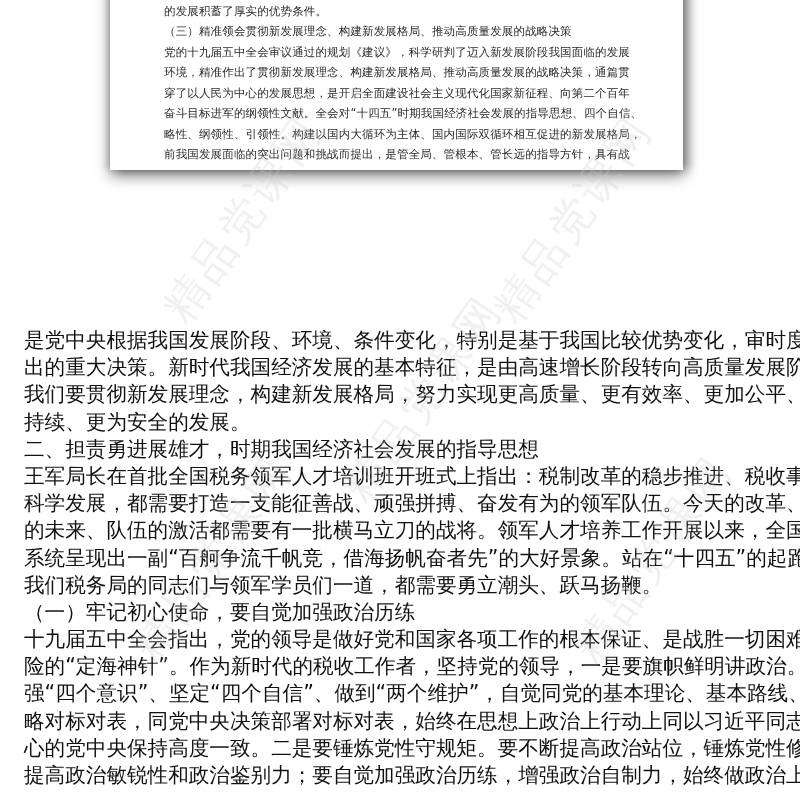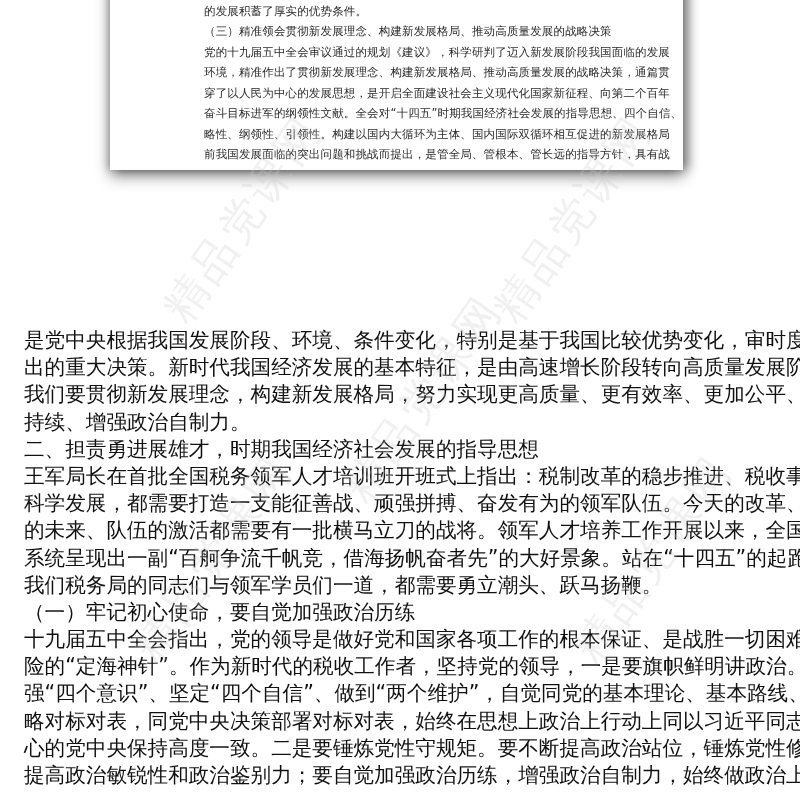--- a/index.html
+++ b/index.html
@@ -18,21 +18,21 @@
   .page-card {
     position: absolute; left: 110px; top: -20px; width: 573px; height: 190px;
     background: #ffffff;
     box-shadow: 0 6px 14px rgba(0,0,0,0.45), -3px 0 6px rgba(0,0,0,0.15), 6px 0 10px rgba(0,0,0,0.35);
     z-index: 1;
   }
   .card-text {
     position: absolute; left: 54px; top: 0; width: 510px;
     font-size: 11.5px; line-height: 20.5px; color: #2a2a2a; letter-spacing: 0.15px;
   }
-  .card-line { white-space: nowrap; overflow: hidden; height: 20.5px; margin-left: 40px; }
+  .card-line { white-space: nowrap; overflow: hidden; height: 20.5px; }
   .card-line.clip-top { opacity: 0.55; }
   .body-text {
     position: absolute; left: 24px; top: 327px; width: 760px; z-index: 2;
     font-size: 20.6px; line-height: 27.2px; color: #111;
   }
   .body-line { white-space: nowrap; height: 27.2px; }
 </style>
 </head>
 <body>
 
@@ -47,21 +47,21 @@
     <div class="card-line">奋斗目标进军的纲领性文献。全会对“十四五”时期我国经济社会发展的指导思想、四个自信、</div>
     <div class="card-line">略性、纲领性、引领性。构建以国内大循环为主体、国内国际双循环相互促进的新发展格局，</div>
     <div class="card-line">前我国发展面临的突出问题和挑战而提出，是管全局、管根本、管长远的指导方针，具有战</div>
   </div>
 </div>
 
 <div class="body-text">
   <div class="body-line">是党中央根据我国发展阶段、环境、条件变化，特别是基于我国比较优势变化，审时度势作</div>
   <div class="body-line">出的重大决策。新时代我国经济发展的基本特征，是由高速增长阶段转向高质量发展阶段。</div>
   <div class="body-line">我们要贯彻新发展理念，构建新发展格局，努力实现更高质量、更有效率、更加公平、更可</div>
-  <div class="body-line">持续、增强政治自制力。</div>
+  <div class="body-line">持续、更为安全的发展。</div>
   <div class="body-line">二、担责勇进展雄才，时期我国经济社会发展的指导思想</div>
   <div class="body-line">王军局长在首批全国税务领军人才培训班开班式上指出：税制改革的稳步推进、税收事业的</div>
   <div class="body-line">科学发展，都需要打造一支能征善战、顽强拼搏、奋发有为的领军队伍。今天的改革、明天</div>
   <div class="body-line">的未来、队伍的激活都需要有一批横马立刀的战将。领军人才培养工作开展以来，全国税务</div>
   <div class="body-line">系统呈现出一副“百舸争流千帆竞，借海扬帆奋者先”的大好景象。站在“十四五”的起跑线上，</div>
   <div class="body-line">我们税务局的同志们与领军学员们一道，都需要勇立潮头、跃马扬鞭。</div>
   <div class="body-line">（一）牢记初心使命，要自觉加强政治历练</div>
   <div class="body-line">十九届五中全会指出，党的领导是做好党和国家各项工作的根本保证、是战胜一切困难和风</div>
   <div class="body-line">险的“定海神针”。作为新时代的税收工作者，坚持党的领导，一是要旗帜鲜明讲政治。要增</div>
   <div class="body-line">强“四个意识”、坚定“四个自信”、做到“两个维护”，自觉同党的基本理论、基本路线、基本方</div>

